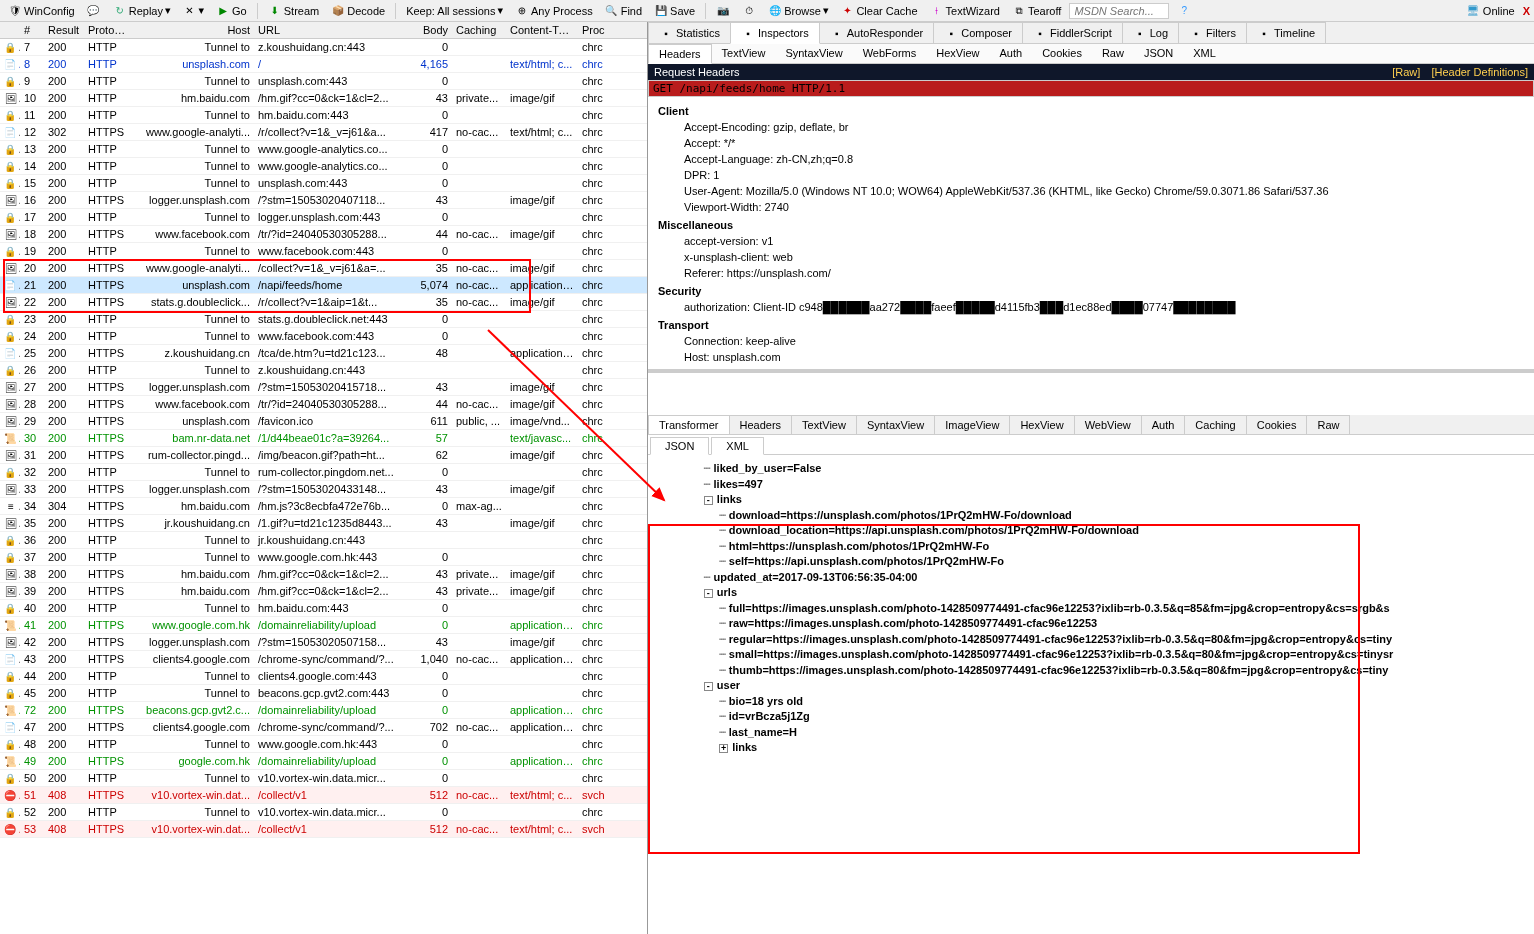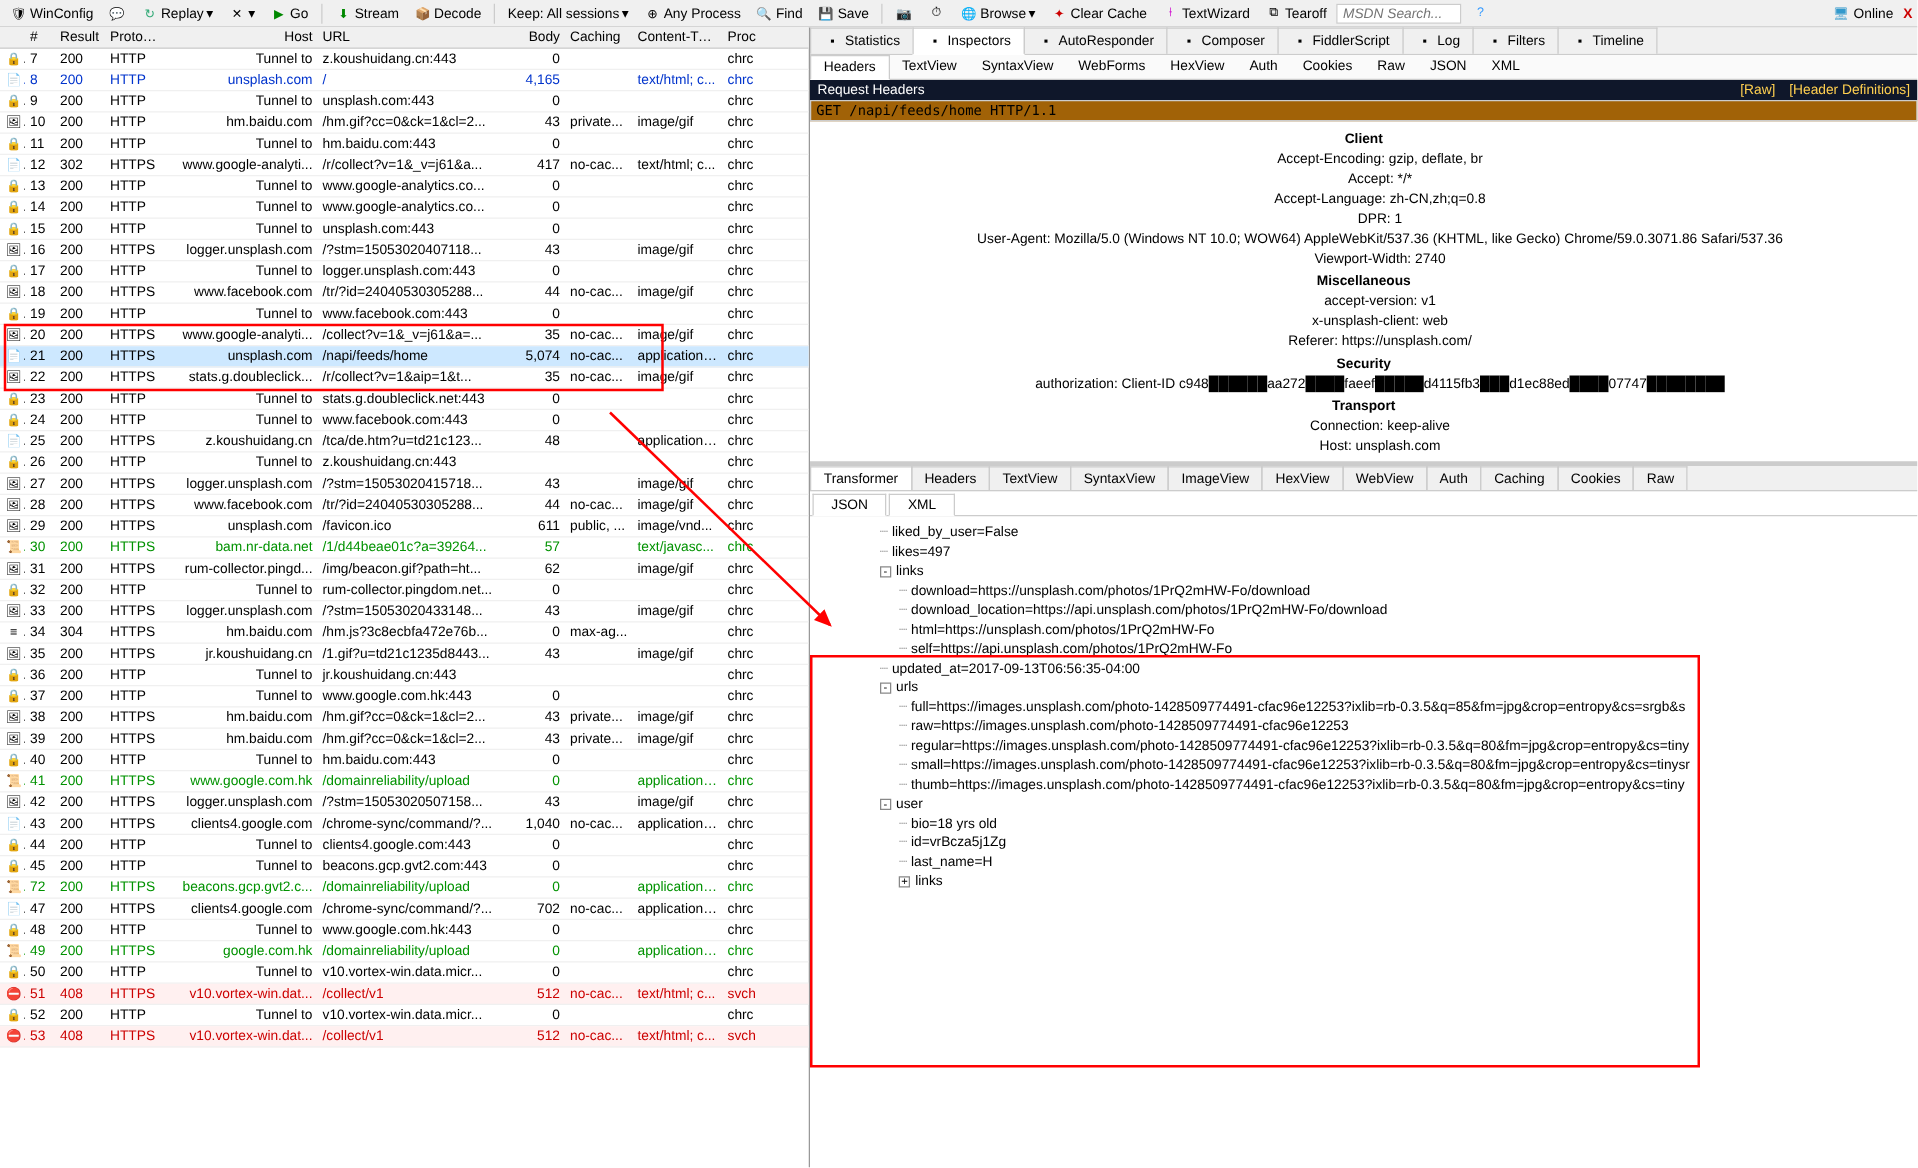--- a/index.html
+++ b/index.html
@@ -29,32 +29,32 @@
 .redbox{position:absolute;border:2px solid red;pointer-events:none;}
 .tabstrip{display:flex;border-bottom:1px solid #ccc;background:#f0f0f0;}
 .tabstrip .tab{padding:3px 10px;border:1px solid #ccc;border-bottom:none;margin-right:-1px;background:#f0f0f0;cursor:pointer;display:flex;align-items:center;gap:3px;font-size:11px;}
 .tabstrip .tab.active{background:#fff;border-bottom:1px solid #fff;margin-bottom:-1px;}
 .subtabs{display:flex;border-bottom:1px solid #ccc;background:#fafafa;}
 .subtabs .stab{padding:3px 10px;cursor:pointer;font-size:11px;}
 .subtabs .stab.active{background:#fff;border:1px solid #ccc;border-bottom:1px solid #fff;margin-bottom:-1px;}
 .reqheaders-title{background:#0f172a;color:#fff;padding:2px 6px;display:flex;align-items:center;font-size:11px;}
 .reqheaders-title .links{margin-left:auto;color:#ffd050;}
 .reqheaders-title .links span{margin-left:8px;cursor:pointer;}
-.rawline{background:#a16207;border:1px solid #ccc;padding:1px 4px;font-family:Consolas,monospace;font-size:11px;}
-.hdr-tree{padding:4px 10px;font-size:11px;line-height:16px;text-align:center;}
+.rawline{background:#b91c1c;border:1px solid #ccc;padding:1px 4px;font-family:Consolas,monospace;font-size:11px;}
+.hdr-tree{padding:4px 10px;font-size:11px;line-height:16px;}
 .hdr-group{font-weight:bold;margin-top:2px;}
 .hdr-item{margin-left:26px;font-weight:normal;}
 .split{height:4px;background:#ccc;cursor:row-resize;}
-.resp-tabs{display:flex;border-bottom:1px solid #ccc;background:#f0f0f0;}
+.resp-tabs{display:flex;border-bottom:1px solid #ccc;background:#f0f0f0;margin-top:42px;}
 .resp-tabs .rtab{padding:3px 10px;border:1px solid #ccc;border-bottom:none;margin-right:-1px;cursor:pointer;font-size:11px;}
 .resp-tabs .rtab.active{background:#fff;}
 .resp-subtabs{display:flex;border-bottom:1px solid #ccc;}
 .resp-subtabs .rstab{padding:2px 14px;border:1px solid #ccc;border-bottom:1px solid #fff;margin:2px 0 -1px 2px;cursor:pointer;font-size:11px;}
 .resp-subtabs .rstab.active{background:#fff;}
-.json-tree{padding:6px 10px;font-size:11px;line-height:15.5px;font-family:Tahoma,sans-serif;overflow:auto;flex:1;}
+.json-tree{padding:6px 10px;font-size:11px;line-height:15.5px;font-family:Tahoma,sans-serif;overflow:auto;flex:1;font-weight:bold;}
 .json-tree .node{white-space:nowrap;}
 .json-tree .handle{display:inline-block;width:9px;height:9px;border:1px solid #888;text-align:center;line-height:7px;font-size:9px;margin-right:4px;}
 .json-tree .dash{color:#888;}
 svg{display:block;}
 </style>
 </head>
 <body>
 
 <div class="toolbar">
   <span class="btn">

